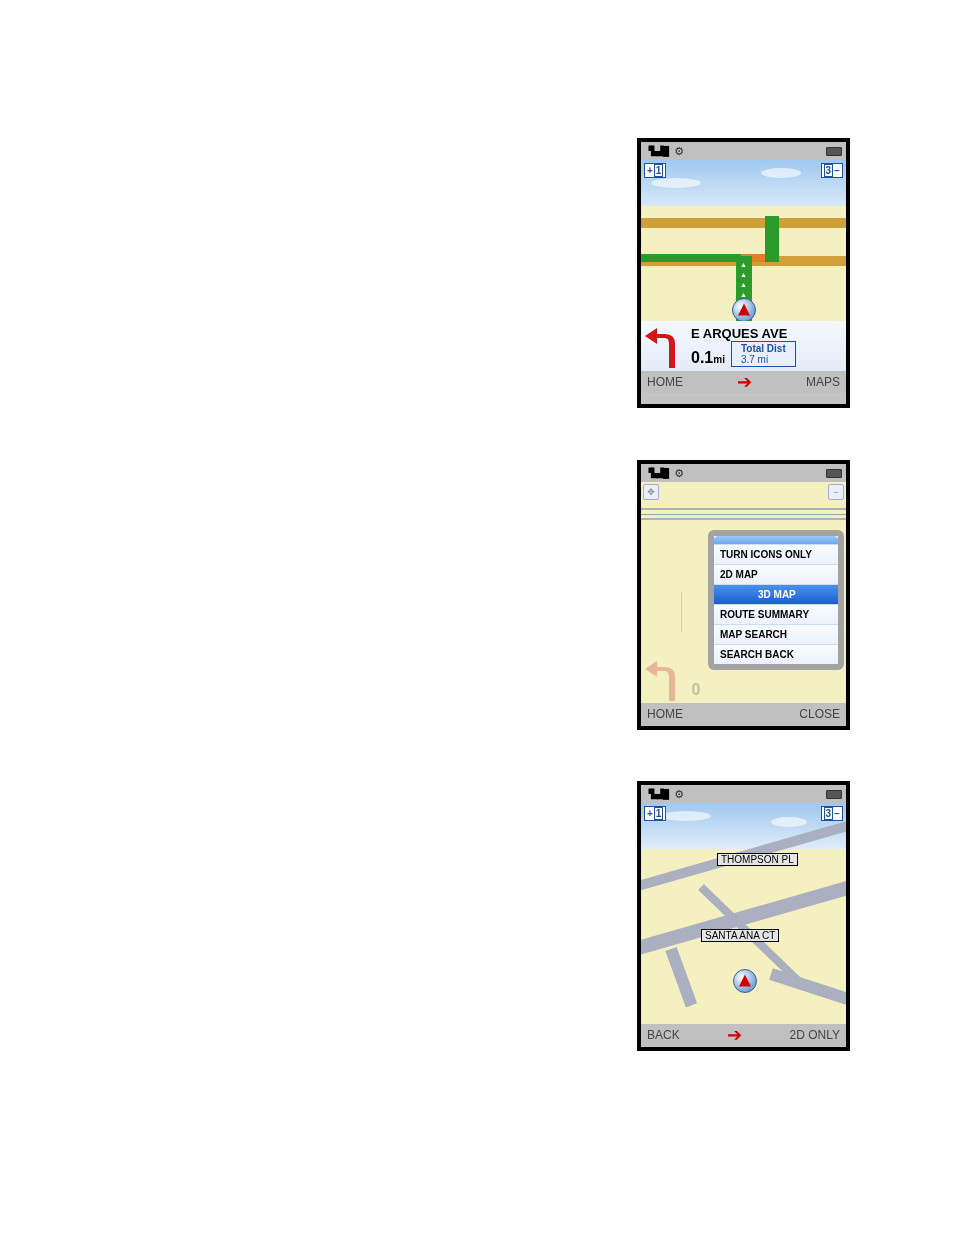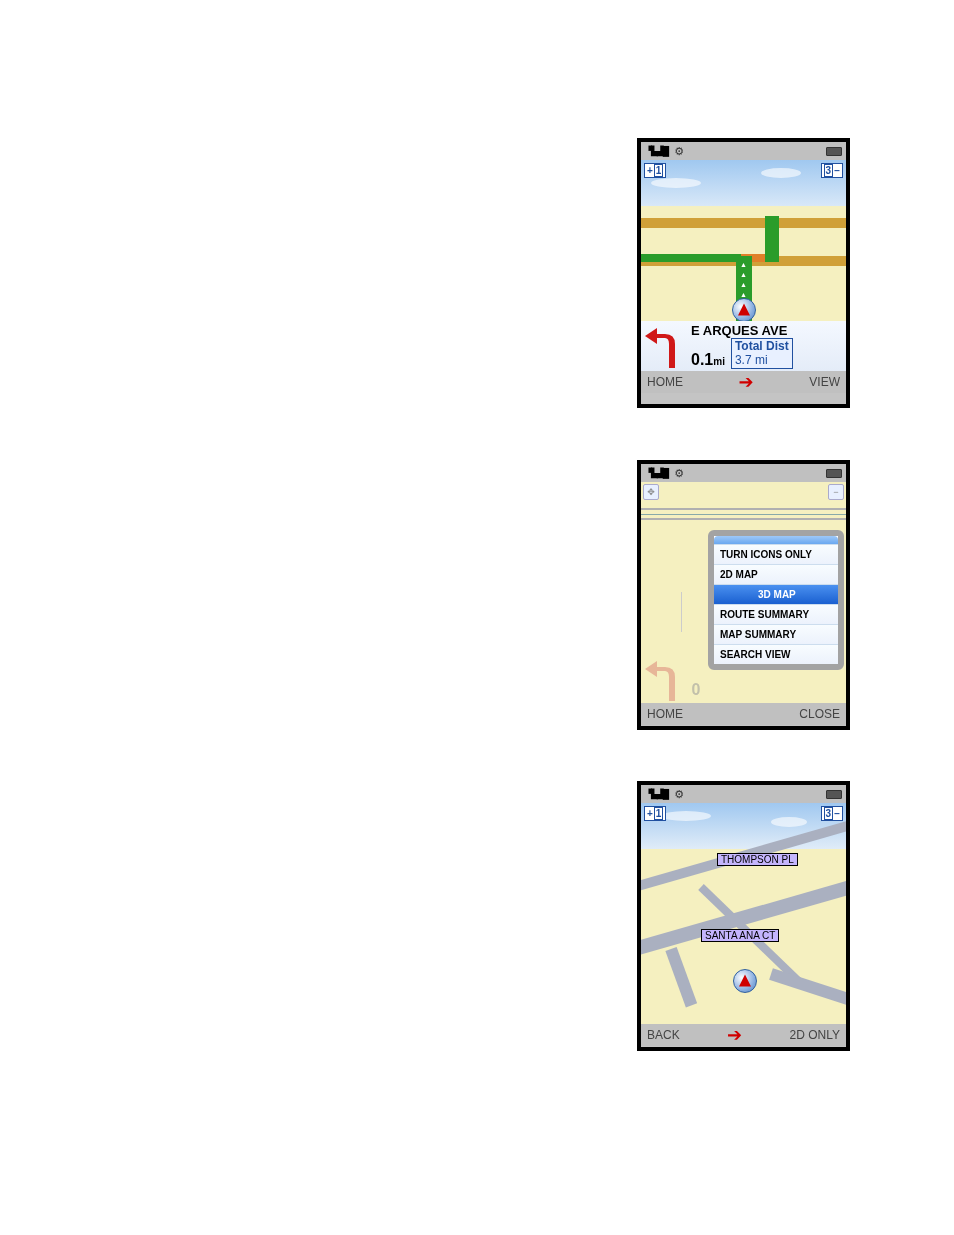--- a/index.html
+++ b/index.html
@@ -72,21 +72,21 @@
     display: flex; align-items: center; padding: 2px 4px; gap: 4px;
   }
   .turn-arrow {
     width: 42px; height: 44px; position: relative;
   }
   .turn-arrow svg { width: 100%; height: 100%; }
   .turn-info { flex: 1; }
   .street-name { font-weight: bold; font-size: 13px; }
   .dist { font-size: 16px; font-weight: bold; }
   .dist-unit { font-size: 10px; font-weight: bold; }
-  .total-box { border: 1px solid #2050a0; background: #e8f0ff; padding: 1px 3px; font-size: 12px; color: #2050a0; line-height: 1.1; }
+  .total-box { border: 1px solid #2050a0; background: #e8f0ff; padding: 1px 9px; font-size: 10px; color: #2050a0; line-height: 1.1; }
   .total-box .tlabel { font-weight: bold; }
 
   .softkey-bar {
     height: 22px; background: #c0c0c0; display: flex; justify-content: space-between;
     align-items: center; padding: 0 6px; font-size: 12px; color: #444; font-weight: 500;
   }
   .red-arrow { color: #d00000; font-size: 18px; line-height: 1; }
 
   
   .map-2 { height: 221px; position: relative; background: #f5f0c0; }
@@ -112,21 +112,21 @@
   .faded-turn { position: absolute; left: 4px; bottom: 2px; width: 70px; height: 44px; opacity: 0.55; }
 
   
   .map-3 { height: 221px; position: relative; background: #f5f0c0; }
   .sky-3 { height: 46px; background: linear-gradient(#a0c8f0, #e0ecf8); position: relative; }
   .diag-road {
     position: absolute; height: 10px; background: #aab0c0;
     transform-origin: left center;
   }
   .street-label {
-    position: absolute; background: #c4b5fd; border: 1px solid #000;
+    position: absolute; background: #e5e5e5; border: 1px solid #000;
     font-size: 10px; padding: 0 3px; white-space: nowrap;
   }
 </style>
 </head>
 <body>
 
 <div class="phone-screen phone-1">
   <div class="status-bar">
     <div class="status-left">
       <span class="signal-icon">▝▙▟█</span>
@@ -175,21 +175,21 @@
           <div class="tlabel">Total Dist</div>
           <div>3.7 mi</div>
         </div>
       </div>
     </div>
   </div>
 
   <div class="softkey-bar">
     <span>HOME</span>
     <span class="red-arrow">➔</span>
-    <span>VIEW</span>
+    <span>MAPS</span>
   </div>
 </div>
 
 <div class="phone-screen phone-2">
   <div class="status-bar">
     <div class="status-left">
       <span class="signal-icon">▝▙▟█</span>
       <span class="gear-icon"></span>
     </div>
     <span class="battery-icon"></span>
@@ -211,22 +211,22 @@
       </svg>
       <span style="font-size:16px;font-weight:bold;color:#999;position:relative;top:-6px;">0</span>
     </div>
 
     <div class="view-menu">
       <div class="menu-head"></div>
       <div class="menu-item">TURN ICONS ONLY</div>
       <div class="menu-item">2D MAP</div>
       <div class="menu-item selected">3D MAP</div>
       <div class="menu-item">ROUTE SUMMARY</div>
-      <div class="menu-item">MAP SUMMARY</div>
-      <div class="menu-item">SEARCH VIEW</div>
+      <div class="menu-item">MAP SEARCH</div>
+      <div class="menu-item">SEARCH BACK</div>
     </div>
   </div>
 
   <div class="softkey-bar">
     <span>HOME</span>
     <span>CLOSE</span>
   </div>
 </div>
 
 <div class="phone-screen phone-3">

